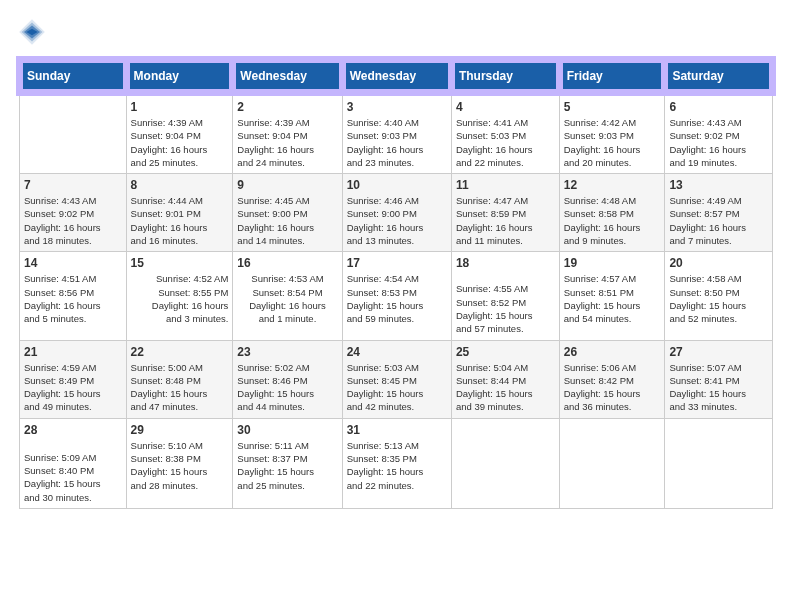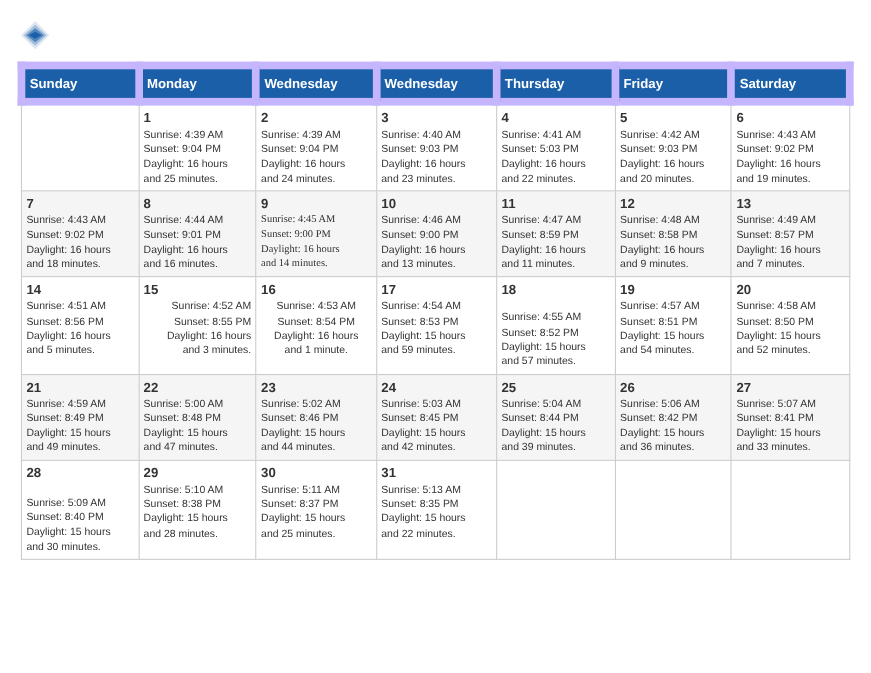--- a/index.html
+++ b/index.html
@@ -186,21 +186,21 @@
         </td>
         <td>
           <span class="day-num">8</span>
           <div class="day-info" style="white-space: pre-line;">Sunrise: 4:44 AM
 Sunset: 9:01 PM
 Daylight: 16 hours
 and 16 minutes.</div>
         </td>
         <td>
           <span class="day-num">9</span>
-          <div class="day-info" style="white-space: pre-line; font-family: Liberation Serif, serif;">Sunrise: 4:45 AM
+          <div class="day-info" style="white-space: pre-line;">Sunrise: 4:45 AM
 Sunset: 9:00 PM
 Daylight: 16 hours
 and 14 minutes.</div>
         </td>
         <td>
           <span class="day-num">10</span>
           <div class="day-info" style="white-space: pre-line;">Sunrise: 4:46 AM
 Sunset: 9:00 PM
 Daylight: 16 hours
 and 13 minutes.</div>

